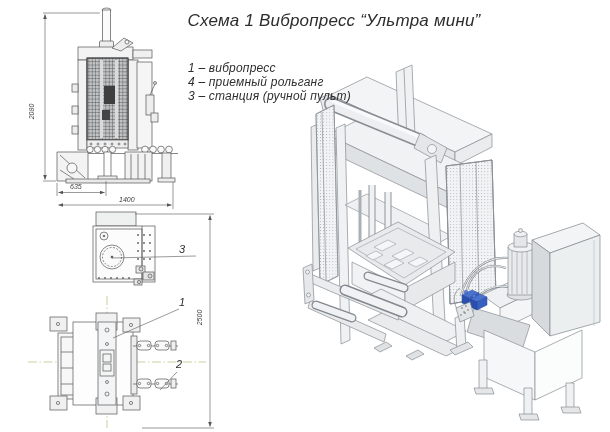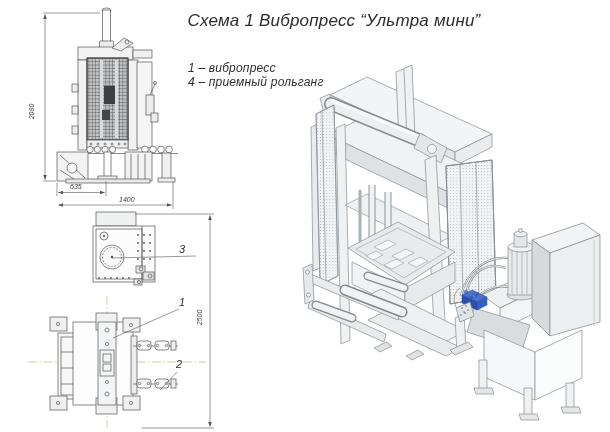--- a/index.html
+++ b/index.html
@@ -383,20 +383,21 @@
       <line x1="594" y1="240" x2="594" y2="326" stroke="#b5b9bc" stroke-width=".6"></line>
     </g>
   </g>
 </svg>
 
 <div class="title">Схема 1 Вибропресс “Ультра мини”</div>
 
 <div class="legend">
   <div>1 – вибропресс</div>
   <div>4 – приемный рольганг</div>
+  <div>3 – станция (ручной пульт)</div>
 </div>
 
 <div class="dim rot" style="left:24px; top:108px;">2080</div>
 <div class="dim" style="left:70px; top:183px;">635</div>
 <div class="dim" style="left:119px; top:196px;">1400</div>
 <div class="dim rot" style="left:192px; top:314px;">2500</div>
 
 <div class="callout" style="left:179px; top:296px;">1</div>
 <div class="callout" style="left:176px; top:358px;">2</div>
 <div class="callout" style="left:179px; top:243px;">3</div>

